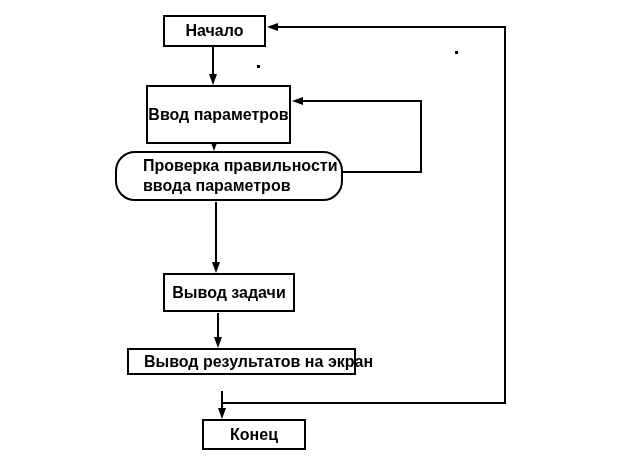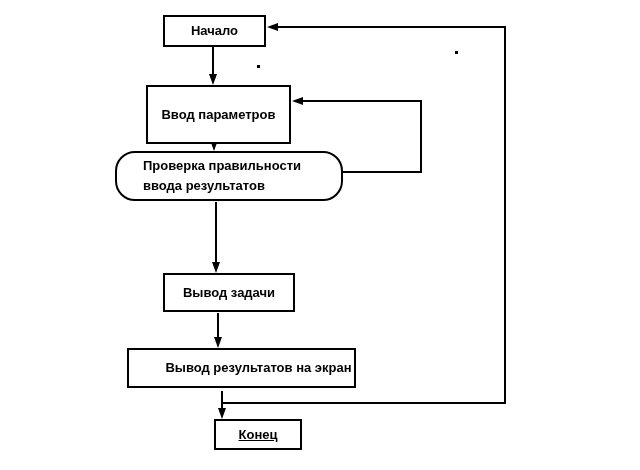--- a/index.html
+++ b/index.html
@@ -21,42 +21,42 @@
     top: 0;
     width: 640px;
     height: 470px;
   }
   .node {
     position: absolute;
     box-sizing: border-box;
     border: 2px solid #000000;
     background: #ffffff;
     color: #000000;
-    font-size: 13px;
+    font-size: 16px;
     font-weight: bold;
     display: flex;
     align-items: center;
     justify-content: center;
     text-align: center;
     white-space: nowrap;
     line-height: 14px;
   }
   .node--start  { left: 163px; top: 15px;  width: 103px; height: 32px; }
   .node--input  { left: 146px; top: 85px;  width: 145px; height: 59px; }
   .node--check  {
     left: 115px; top: 151px; width: 228px; height: 50px;
     border-radius: 20px;
     justify-content: flex-start;
     text-align: left;
     padding-left: 26px;
   }
   .node--check .line { display: block; line-height: 20px; }
   .node--calc   { left: 163px; top: 273px; width: 132px; height: 39px; }
-  .node--output { left: 127px; top: 348px; width: 229px; height: 40px; padding-left: 34px; }
-  .node--end    { left: 214px; top: 419px; width: 88px;  height: 31px; text-decoration: underline; }
+  .node--output { left: 127px; top: 348px; width: 229px; height: 27px; padding-left: 34px; }
+  .node--end    { left: 202px; top: 419px; width: 104px;  height: 31px; }
   .dot {
     position: absolute;
     width: 3px;
     height: 3px;
     background: #000000;
   }
   .dot--1 { left: 257px; top: 65px; }
   .dot--2 { left: 455px; top: 51px; }
 </style>
 </head>
@@ -92,21 +92,21 @@
     <span>Начало</span>
   </div>
 
   <div class="node node--input">
     <span>Ввод параметров</span>
   </div>
 
   <div class="node node--check">
     <span>
       <span class="line">Проверка правильности</span>
-      <span class="line">ввода результатов</span>
+      <span class="line">ввода параметров</span>
     </span>
   </div>
 
   <div class="node node--calc">
     <span>Вывод задачи</span>
   </div>
 
   <div class="node node--output">
     <span>Вывод результатов на экран</span>
   </div>

